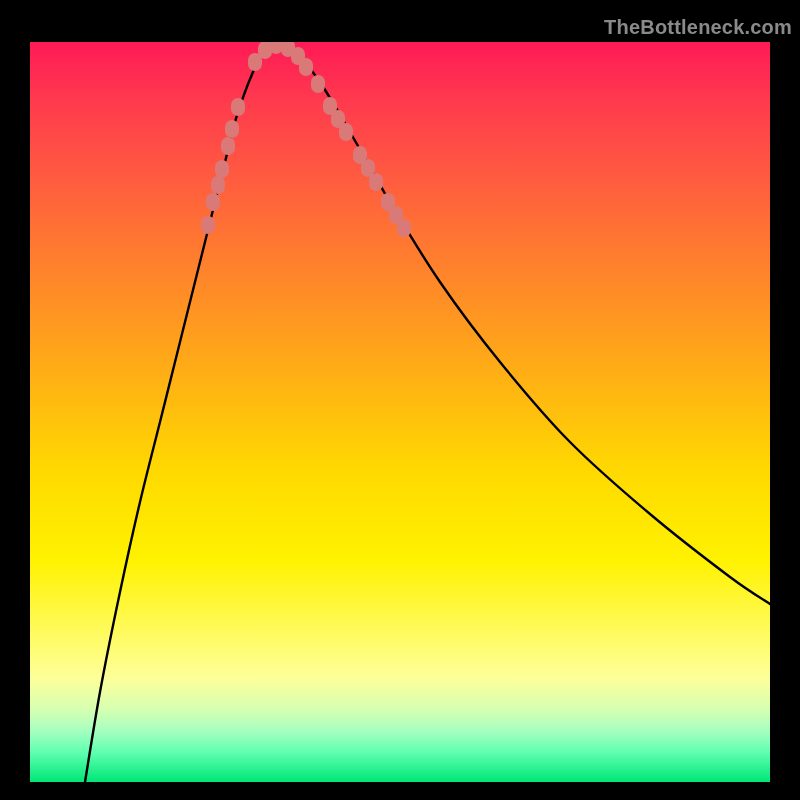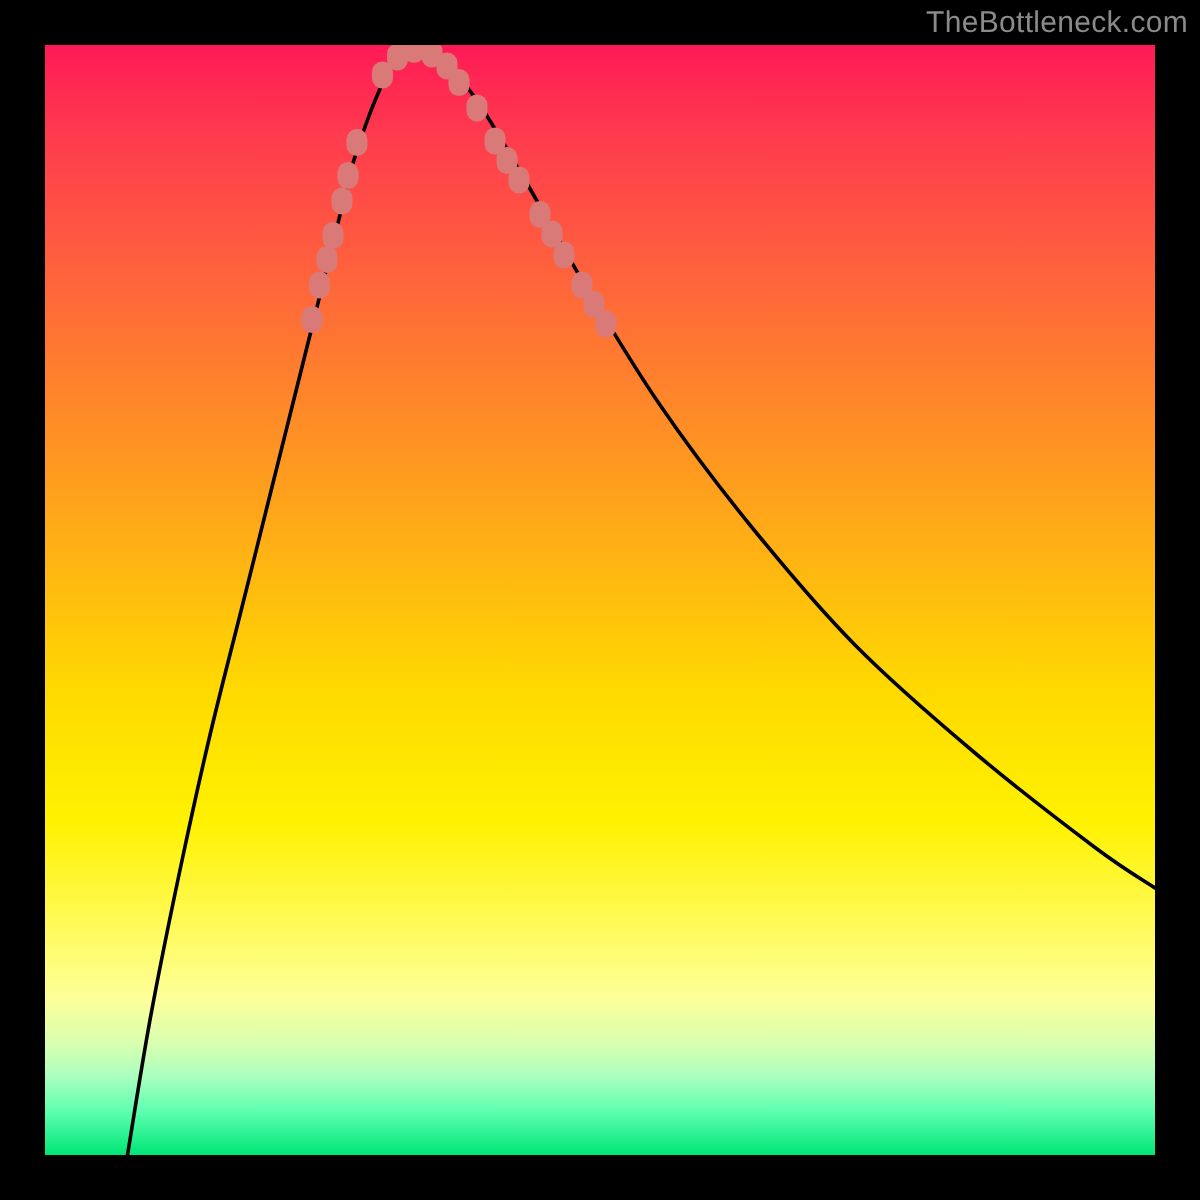--- a/index.html
+++ b/index.html
@@ -6,24 +6,25 @@
     margin: 0;
     padding: 0;
     width: 800px;
     height: 800px;
     overflow: hidden;
     background: #000;
     font-family: Arial, Helvetica, sans-serif;
   }
   .frame {
     position: absolute;
-    top: 0; left: 0;
+    top: 12px; left: 0;
     width: 800px;
     height: 742px;
     background: #000;
+    font-weight: bold;
   }
   .plot-area {
     position: absolute;
     top: 30px;
     left: 30px;
     width: 740px;
     height: 740px;
     overflow: hidden;
   }
   .gradient {

